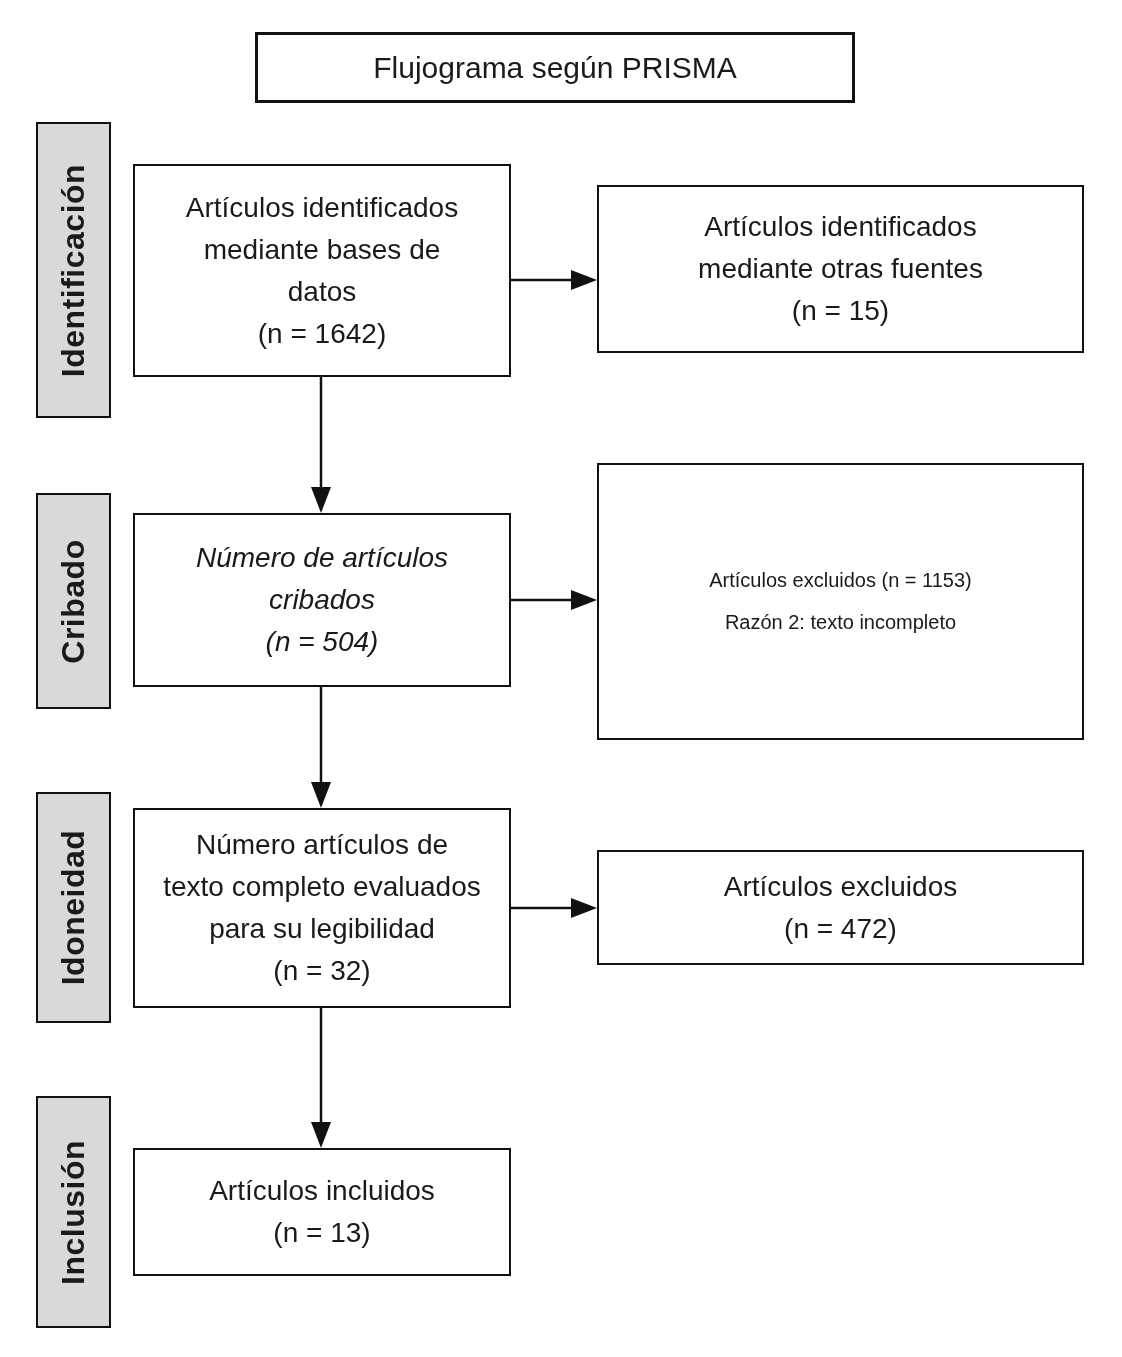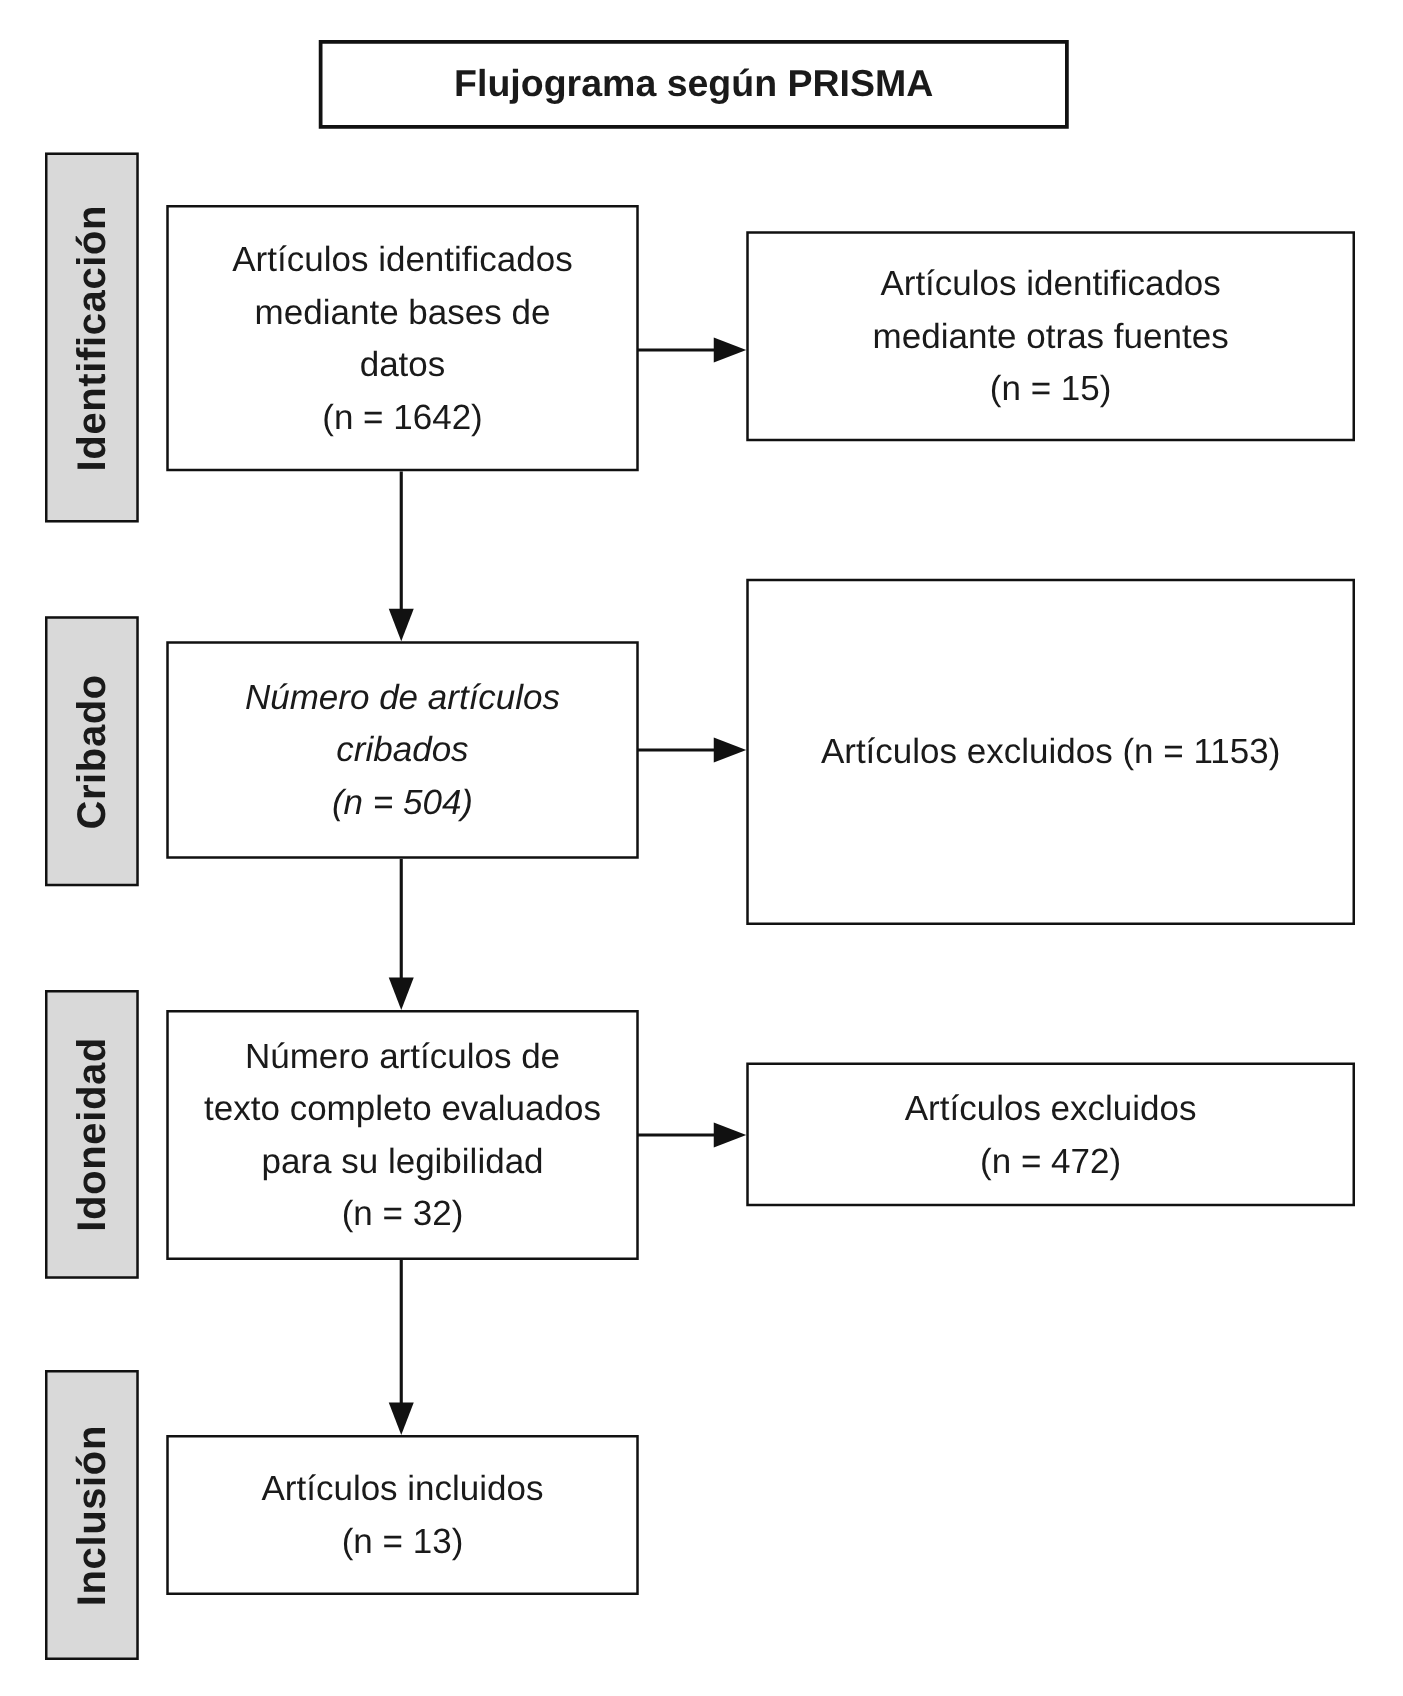--- a/index.html
+++ b/index.html
@@ -25,21 +25,21 @@
   .box .txt {
     white-space: pre-line;
     font-size: 28px;
     line-height: 1.5;
     padding: 0 8px;
   }
   .title-box {
     border-width: 3px;
   }
   .title-box .txt {
-    font-weight: 700;
+    font-weight: 400;
     font-size: 30px;
     white-space: nowrap;
   }
   .stage {
     position: absolute;
     background: #d9d9d9;
     border: 2.5px solid #111111;
     box-sizing: border-box;
     display: flex;
     align-items: center;
@@ -52,21 +52,21 @@
     font-weight: 700;
     font-size: 32px;
     letter-spacing: 0.5px;
   }
   .reasons {
     flex-direction: column;
     justify-content: center;
   }
   .reasons p {
     margin: 7px 0;
-    font-size: 28px;
+    font-size: 20px;
     line-height: 1.38;
     white-space: pre-line;
   }
   .arrow {
     position: absolute;
     display: block;
   }
 
   
   #title-box   { left: 255px; top: 32px;   width: 600px; height: 71px; }
@@ -137,20 +137,21 @@
 (n = 13)</div>
   </div>
 
   <div class="box" id="side-1">
     <div class="txt">Artículos identificados
 mediante otras fuentes
 (n = 15)</div>
   </div>
   <div class="box reasons" id="side-2">
     <p>Artículos excluidos (n = 1153)</p>
+    <p>Razón 2: texto incompleto</p>
   </div>
   <div class="box" id="side-3">
     <div class="txt">Artículos excluidos
 (n = 472)</div>
   </div>
 
   <svg class="arrow" id="h-arrow-1" width="87" height="26">
     <line x1="0" y1="13" x2="63" y2="13" stroke="#111111" stroke-width="2.5"></line>
     <polygon points="61,3 61,23 87,13" fill="#111111"></polygon>
   </svg>

